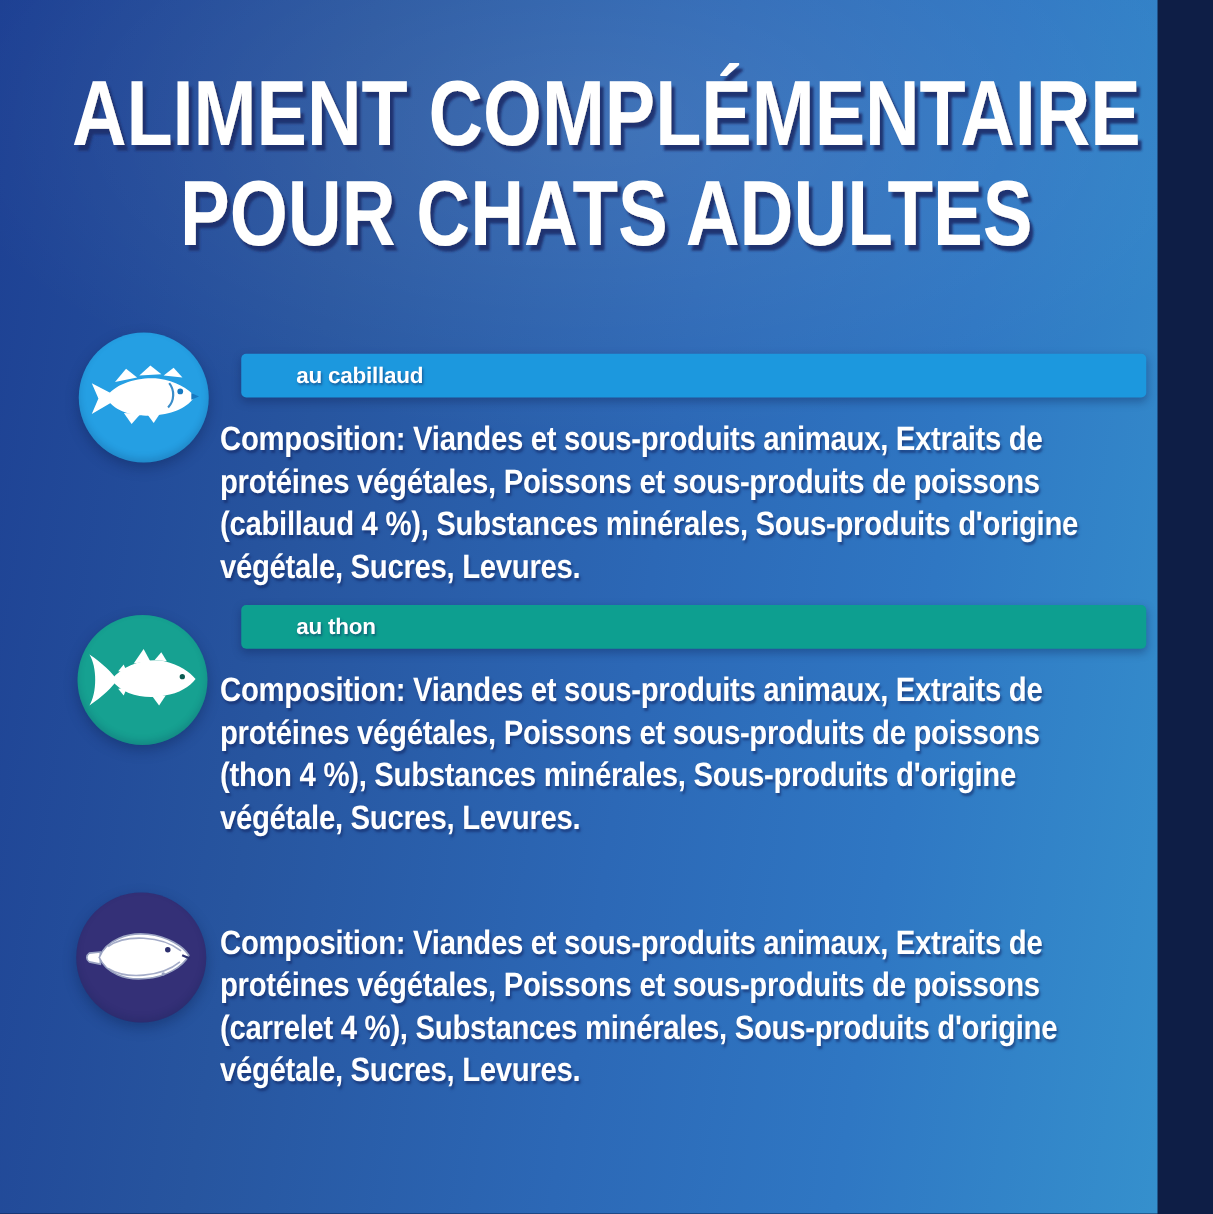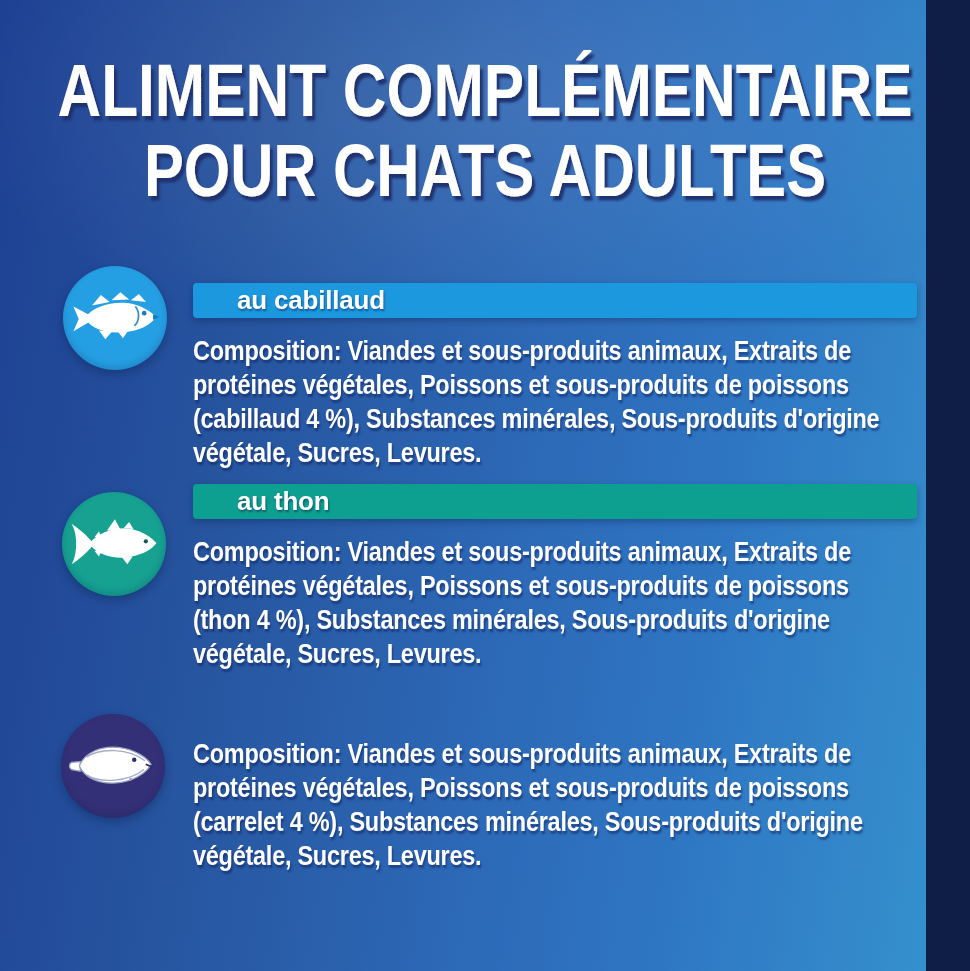--- a/index.html
+++ b/index.html
@@ -18,24 +18,24 @@
   .sec-circle{
     position:absolute;width:104px;height:104px;border-radius:50%;
     display:flex;align-items:center;justify-content:center;
     box-shadow:0 4px 10px rgba(10,25,70,.35), inset 0 -3px 6px rgba(10,25,70,.18);
   }
   .sec-bar{
     position:absolute;left:193px;width:724px;height:35px;border-radius:4px;
     display:flex;align-items:center;box-shadow:0 3px 7px rgba(12,28,78,.35);
   }
   .bar-label{
-    padding-left:44px;color:#fff;font-weight:bold;font-size:26px;letter-spacing:-0.2px;
+    padding-left:44px;color:#fff;font-weight:bold;font-size:18px;letter-spacing:-0.2px;
     text-shadow:1px 2px 2px rgba(14,32,90,.5);white-space:nowrap;
   }
-  .comp{position:absolute;left:193px;width:740px;}
+  .comp{position:absolute;left:176px;width:740px;}
   .comp-line{
     color:#fff;font-weight:bold;font-size:27px;line-height:34px;letter-spacing:-0.3px;
     white-space:nowrap;transform:scaleX(0.87);transform-origin:0 50%;
     text-shadow:1.5px 2.5px 2px rgba(16,35,95,.55);
   }
   .fish-svg{display:block;}
 </style>
 </head>
 <body>
 

